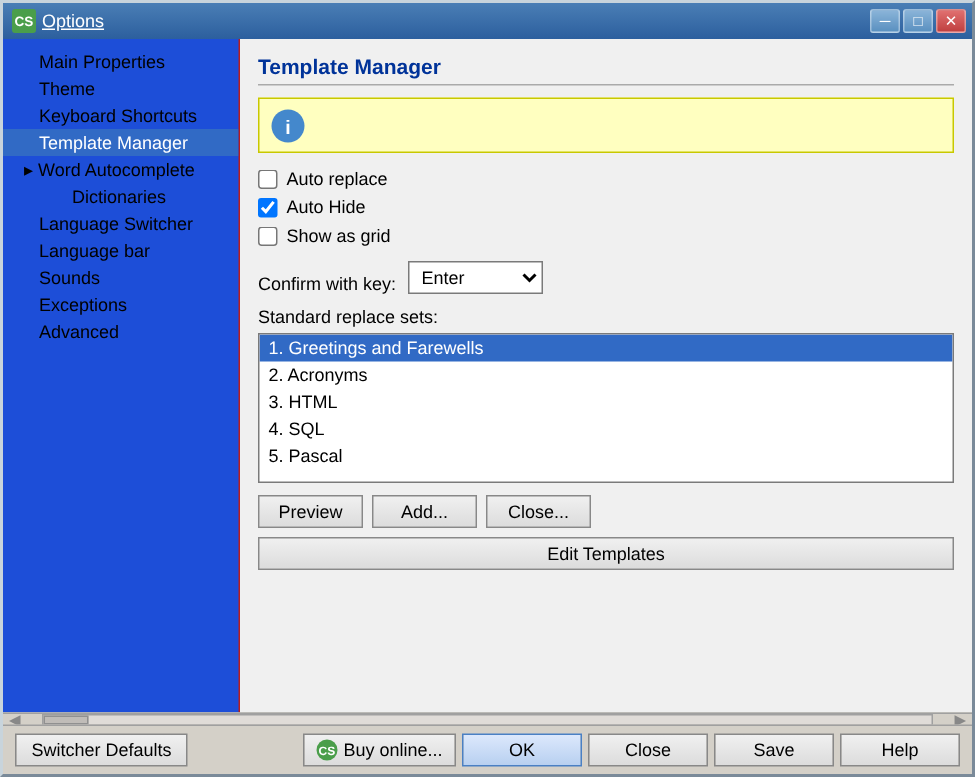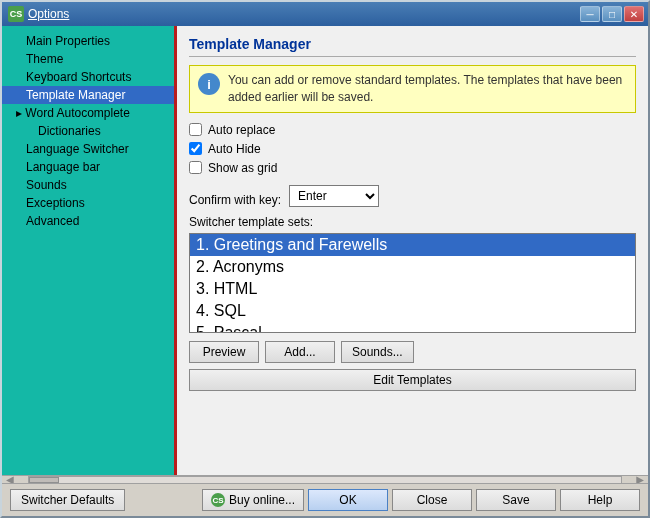--- a/index.html
+++ b/index.html
@@ -71,40 +71,40 @@
     }
     .tb-btn.min { background: linear-gradient(to bottom, #8ab4d8, #5a90c0); }
     .tb-btn.max { background: linear-gradient(to bottom, #8ab4d8, #5a90c0); }
     .tb-btn.close { background: linear-gradient(to bottom, #e07070, #c04040); }
     .window-content {
       display: flex;
       flex: 1;
       overflow: hidden;
     }
     .sidebar {
-      width: 175px;
-      background: #14b8a6;
-      border-right: 3px solid #b91c1c;
+      width: 158px;
+      background: #1d4ed8;
+      border-right: 1px solid #b91c1c;
       padding: 6px 0;
       overflow-y: auto;
       flex-shrink: 0;
     }
     .sidebar-item {
       padding: 2px 4px 2px 20px;
       cursor: pointer;
       color: #000;
       font-size: 12px;
       white-space: nowrap;
     }
     .sidebar-item.selected {
       background: #316ac5;
       color: white;
     }
     .sidebar-item.level1 { padding-left: 24px; }
-    .sidebar-item.level2 { padding-left: 36px; }
+    .sidebar-item.level2 { padding-left: 36px; margin-left: 10px; }
     .sidebar-item.has-children { padding-left: 12px; }
     .main-panel {
       flex: 1;
       background: #f0f0f0;
       padding: 10px 12px;
       overflow-y: auto;
     }
     .panel-title {
       font-size: 14px;
       font-weight: bold;
@@ -179,21 +179,21 @@
     }
     .template-list {
       border: 1px solid #7a7a7a;
       background: white;
       height: 100px;
       overflow-y: auto;
       margin-bottom: 8px;
     }
     .list-item {
       padding: 2px 6px;
-      font-size: 16px;
+      font-size: 12px;
       cursor: pointer;
     }
     .list-item.selected { background: #316ac5; color: white; }
     .buttons-row {
       display: flex;
       gap: 6px;
       margin-bottom: 6px;
     }
     .btn {
       padding: 3px 10px;
@@ -297,21 +297,20 @@
       <div class="sidebar-item level1">Sounds</div>
       <div class="sidebar-item level1">Exceptions</div>
       <div class="sidebar-item level1">Advanced</div>
     </div>
 
     <div class="main-panel">
       <div class="panel-title">Template Manager</div>
 
       <div class="info-box">
         <div class="info-icon">i</div>
-        <span class="info-text">You can add or remove standard templates. The templates that have been added earlier will be saved.</span>
       </div>
 
       <div class="checkbox-row">
         <input type="checkbox" id="auto-replace" style="">
         <label class="checkbox-label" for="auto-replace">Auto replace</label>
       </div>
       <div class="checkbox-row">
         <input type="checkbox" id="auto-hide" checked="" style="">
         <label class="checkbox-label" for="auto-hide">Auto Hide</label>
       </div>
@@ -322,33 +321,33 @@
 
       <div class="form-row">
         <span class="form-label">Confirm with key:</span>
         <select class="dropdown">
           <option>Enter</option>
           <option>Tab</option>
           <option>Space</option>
         </select>
       </div>
 
-      <div class="list-label">Switcher template sets:</div>
+      <div class="list-label">Standard replace sets:</div>
       <div class="template-list">
         <div class="list-item selected">1. Greetings and Farewells</div>
         <div class="list-item">2. Acronyms</div>
         <div class="list-item">3. HTML</div>
         <div class="list-item">4. SQL</div>
         <div class="list-item">5. Pascal</div>
       </div>
 
       <div class="buttons-row">
         <button class="btn">Preview</button>
         <button class="btn">Add...</button>
-        <button class="btn">Sounds...</button>
+        <button class="btn">Close...</button>
       </div>
       <div class="buttons-row">
         <button class="btn wide">Edit Templates</button>
       </div>
     </div>
   </div>
 
   <div class="scrollbar-spacer">
     <span style="font-size:10px; padding-left:4px; color:#888;">◀</span>
     <div class="hscroll">

